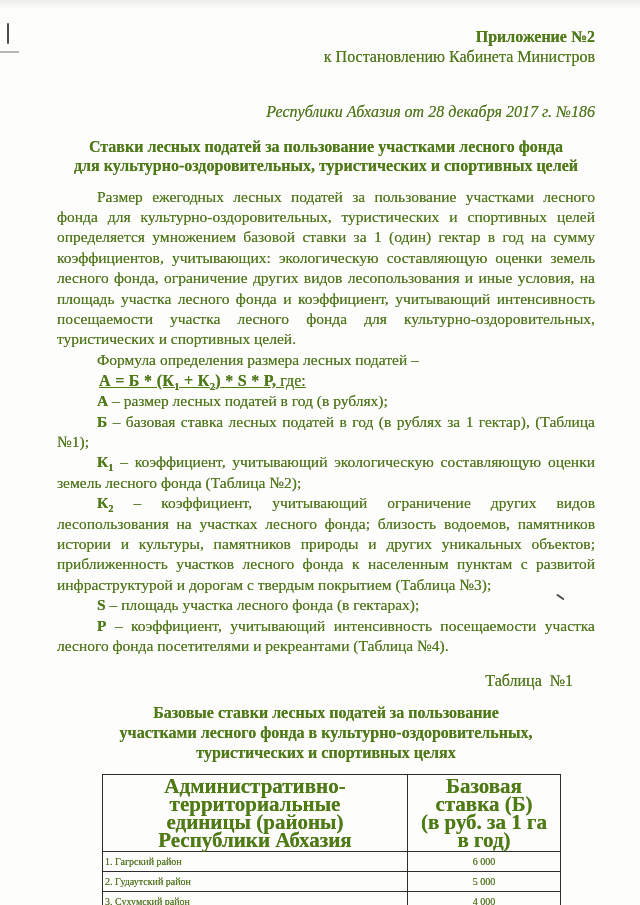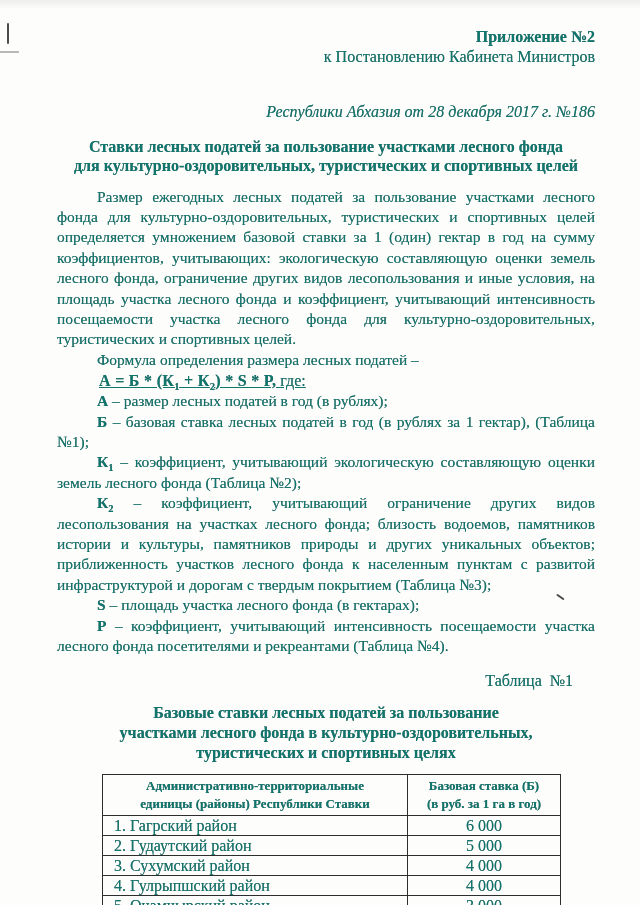--- a/index.html
+++ b/index.html
@@ -1,21 +1,21 @@
 <!DOCTYPE html>
 <html><head>
 <meta charset="utf-8">
 <style>
   html,body { margin:0; padding:0; background:#ffffff; }
   .page {
     position:relative;
     width:640px; height:905px;
     background:#fdfdfb;
     font-family:"Liberation Serif","DejaVu Serif",serif;
-    color:#0f766e;
+    color:#4d7c0f;
     overflow:hidden;
     text-shadow:0 0 0.4px rgba(20,20,20,0.55);
   }
   .page::before{
     content:"";
     position:absolute; top:0; left:0; right:0; height:9px;
     background:linear-gradient(#ededeb, rgba(255,255,255,0));
     pointer-events:none;
   }
   .artifact-vline{
@@ -62,24 +62,24 @@
   }
   table.rates{
     border-collapse:collapse; table-layout:fixed;
     margin:11px 0 0 45px; width:458px;
   }
   table.rates th, table.rates td{
     border:1.6px solid #2d2d2d;
   }
   table.rates th{
     font-weight:bold; text-align:center; vertical-align:middle;
-    font-size:13px; line-height:18px; padding:2px 11px;
+    font-size:21px; line-height:18px; padding:2px 11px;
   }
   table.rates td{
-    font-size:16px; line-height:19px; padding:0 11px;
+    font-size:10px; line-height:19px; padding:0 2px;
     vertical-align:middle;
   }
   td.rate-cell{ text-align:center; }
 </style>
 </head>
 <body>
 
 <div class="page">
 
   <div class="artifact-vline"></div>
@@ -127,21 +127,21 @@
 
     <table class="rates">
       <colgroup>
         <col style="width:305px">
         <col style="width:153px">
       </colgroup>
       <thead>
         <tr>
           <th>
             <div>Административно-территориальные</div>
-            <div>единицы (районы) Республики Ставки</div>
+            <div>единицы (районы) Республики Абхазия</div>
           </th>
           <th>
             <div>Базовая ставка (Б)</div>
             <div>(в руб. за 1 га в год)</div>
           </th>
         </tr>
       </thead>
       <tbody>
         <tr>
           <td>1. Гагрский район</td>

